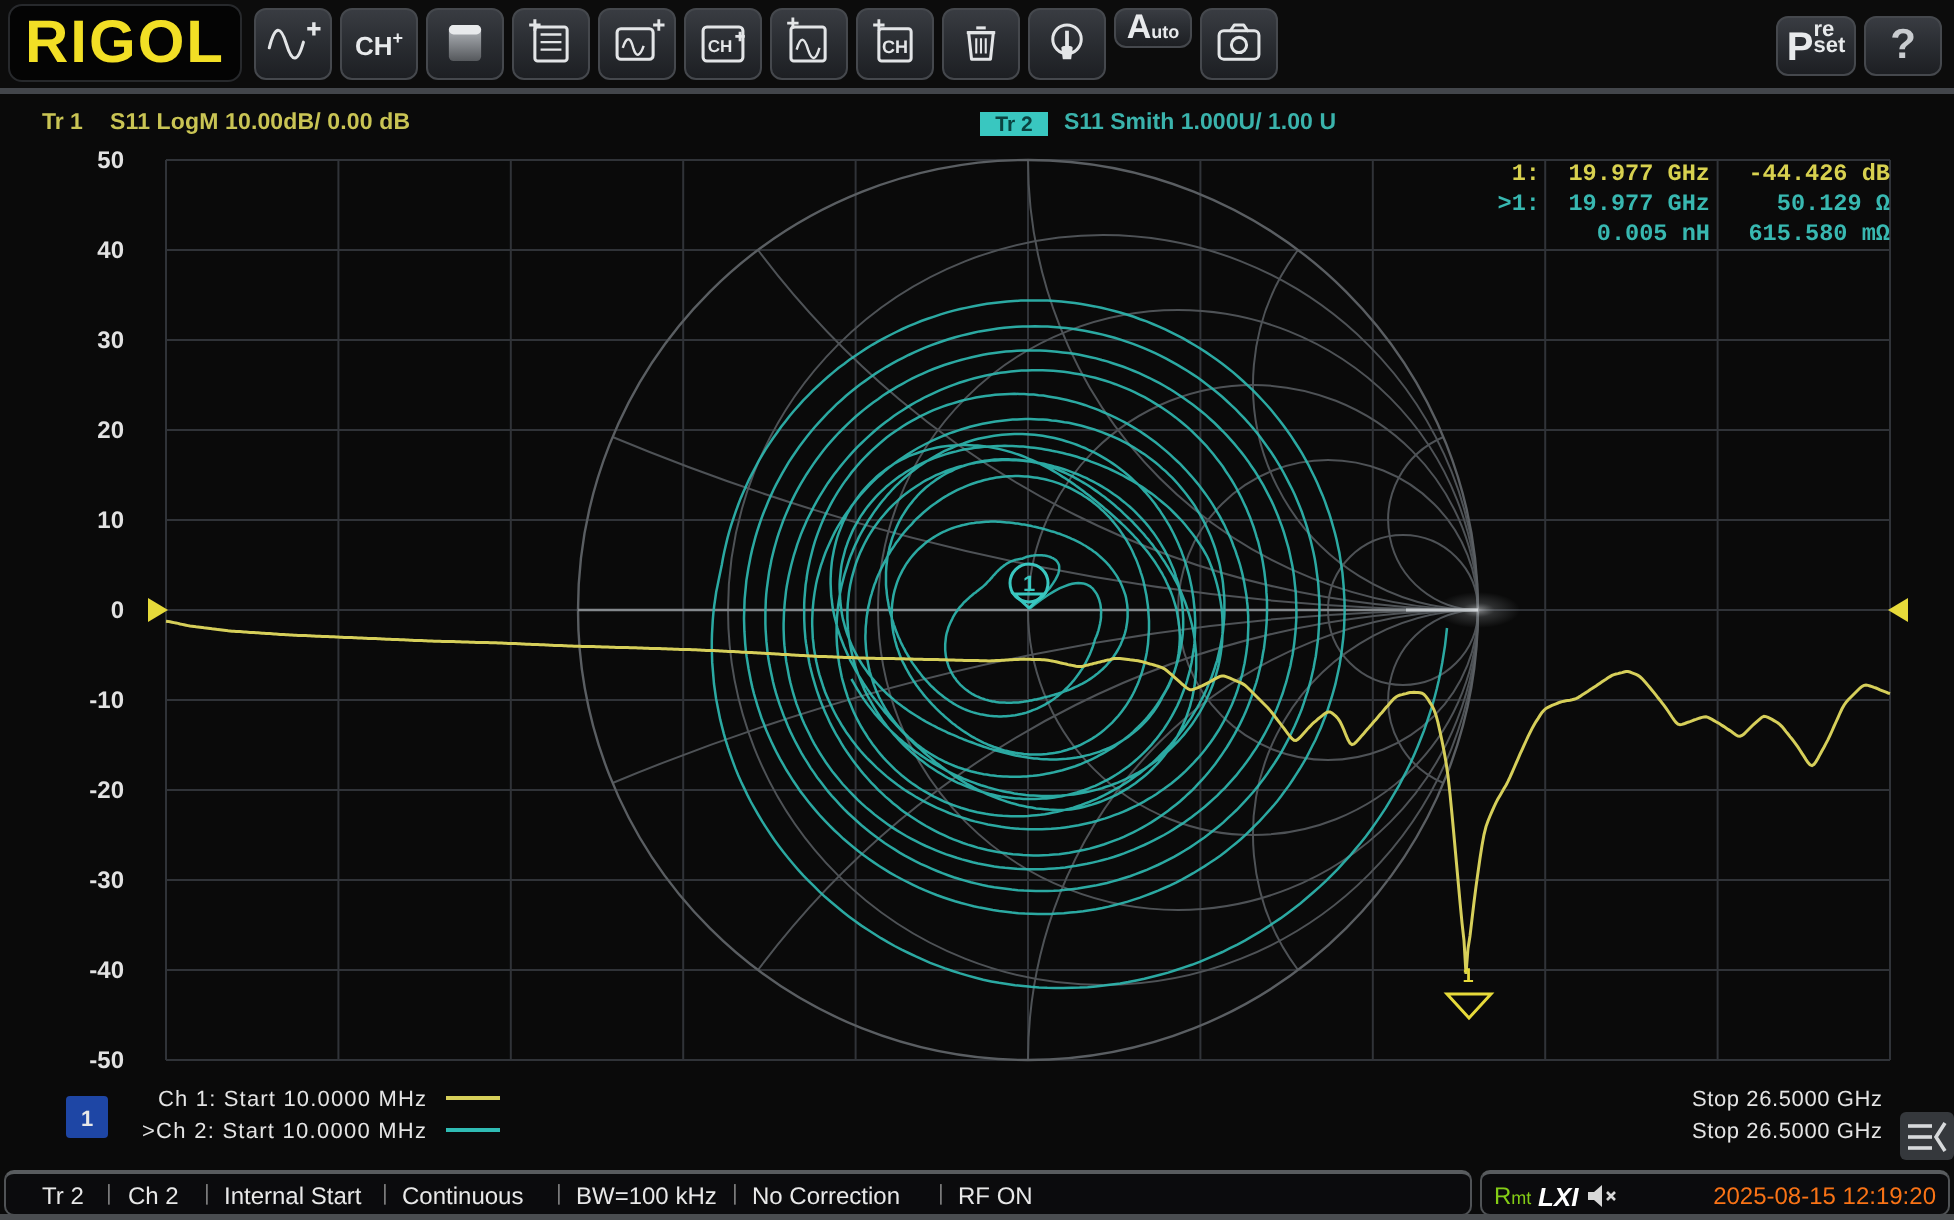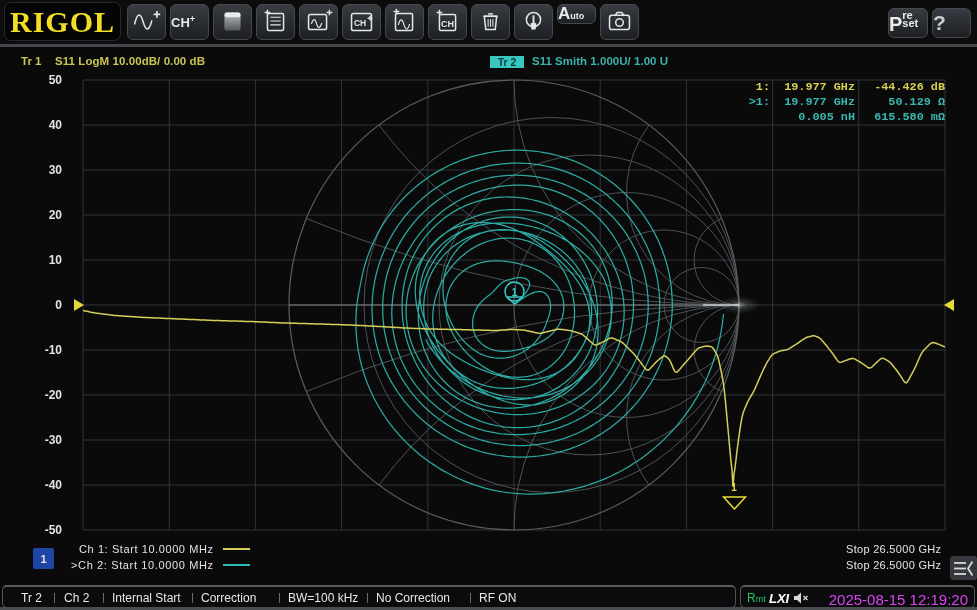--- a/index.html
+++ b/index.html
@@ -1,27 +1,27 @@
 <!DOCTYPE html>
 <html><head><meta charset="utf-8"><style>
 *{margin:0;padding:0;box-sizing:border-box}
 html,body{width:977px;height:610px;background:#0a0a0a;overflow:hidden;font-family:"Liberation Sans",sans-serif}
 #scr{position:relative;width:977px;height:610px;background:#0a0a0a}
 #topbar{position:absolute;left:0;top:0;width:977px;height:44px;background:#0c0c0c}
 #topsep{position:absolute;left:0;top:44px;width:977px;height:3px;background:#43464b}
-#logo{position:absolute;left:4px;top:2px;width:117px;height:39px;background:#040404;border-radius:7px;border:1px solid #27292c;text-align:center;line-height:37px;font-family:Liberation Serif, serif;font-weight:bold;font-size:30px;color:#f2df25;letter-spacing:1px}
-.tbtn{position:absolute;background:linear-gradient(180deg,#393c42 0%,#2b2e33 45%,#1d1f23 100%);border:1px solid #45484d;border-radius:6px;display:flex;align-items:center;justify-content:flex-start;color:#e3e5e7}
+#logo{position:absolute;left:4px;top:2px;width:117px;height:39px;background:#040404;border-radius:7px;border:1px solid #27292c;text-align:center;line-height:37px;font-family:Liberation Sans, sans-serif;font-weight:bold;font-size:30px;color:#f2df25;letter-spacing:1px}
+.tbtn{position:absolute;background:linear-gradient(180deg,#393c42 0%,#2b2e33 45%,#1d1f23 100%);border:1px solid #45484d;border-radius:6px;display:flex;align-items:center;justify-content:center;color:#e3e5e7}
 .icontxt{font-weight:bold;font-size:13px;color:#e8eaec;font-family:"Liberation Sans",sans-serif}
 .icontxt sup{font-size:9px}
 #statusL{position:absolute;left:2px;top:585px;width:734px;height:23px;background:#0b0b0d;border:1px solid #505356;border-top:2px solid #595c5f;border-radius:5px}
 #statusR{position:absolute;left:740px;top:585px;width:235px;height:23px;background:#0b0b0d;border:1px solid #505356;border-top:2px solid #595c5f;border-radius:5px}
 #botband{position:absolute;left:0;top:607px;width:977px;height:3px;background:#4a4d50}
 .sbt{position:absolute;top:4px;font-size:12px;color:#e8e8e8}
 .sbs{position:absolute;top:4px;font-size:11px;color:#7a7a7a}
-.rmt{position:absolute;top:4px;font-size:11px;color:#22c55e}
+.rmt{position:absolute;top:4px;font-size:11px;color:#84cc16}
 </style></head>
 <body>
 <div id="scr">
 <svg width="977" height="610" style="position:absolute;left:0;top:0">
   <defs>
     <radialGradient id="vglow" cx="0.5" cy="0.5" r="0.5">
       <stop offset="0" stop-color="#e8ecef" stop-opacity="0.55"></stop>
       <stop offset="0.4" stop-color="#aab0b4" stop-opacity="0.22"></stop>
       <stop offset="1" stop-color="#aab0b4" stop-opacity="0"></stop>
     </radialGradient>
@@ -221,34 +221,34 @@
 <div class="tbtn" style="left:888px;top:8px;width:40px;height:30px">
       <span class="icontxt"><span style="font-size:20px">P</span><span style="display:inline-block;vertical-align:4px;font-size:11px;line-height:8px;text-align:left">re<br>set</span></span>
     </div>
 <div class="tbtn" style="left:932px;top:8px;width:39px;height:30px">
       <span class="icontxt" style="font-size:21px;color:#c9ccd0">?</span>
     </div>
 <div id="statusL">
       <span class="sbt" style="left:18px">Tr 2</span>
 <span class="sbt" style="left:61px">Ch 2</span>
 <span class="sbt" style="left:109px">Internal Start</span>
-<span class="sbt" style="left:198px">Correction</span>
+<span class="sbt" style="left:198px">Continuous</span>
 <span class="sbt" style="left:285px">BW=100 kHz</span>
 <span class="sbt" style="left:373px">No Correction</span>
 <span class="sbt" style="left:476px">RF ON</span>
 <span class="sbs" style="left:50px">|</span>
 <span class="sbs" style="left:99px">|</span>
 <span class="sbs" style="left:188px">|</span>
 <span class="sbs" style="left:275px">|</span>
 <span class="sbs" style="left:363px">|</span>
 <span class="sbs" style="left:466px">|</span>
     </div>
 <div id="statusR">
   <span class="rmt" style="left:6px;font-size:12px">R<span style="font-size:9px">mt</span></span>
   <span class="rmt" style="left:28px;font-weight:bold;font-style:italic;font-size:13px;color:#fff">LXI</span>
   <svg width="16" height="14" style="position:absolute;left:52px;top:4px" viewBox="0 0 16 14">
         <path d="M1 5 h3 l4-3.5 v11 L4 9 H1 z" fill="#d8d8d8"></path>
         <path d="M10.5 5 l4 4 M14.5 5 l-4 4" stroke="#d8d8d8" stroke-width="1.3"></path>
       </svg>
-  <span class="rmt" style="right:6px;left:auto;font-size:15px;color:#d946ef">2025-08-15 12:19:20</span>
+  <span class="rmt" style="right:6px;left:auto;font-size:12px;color:#f97316">2025-08-15 12:19:20</span>
 </div>
 <div id="botband"></div>
 </div>
 
 </body></html>

